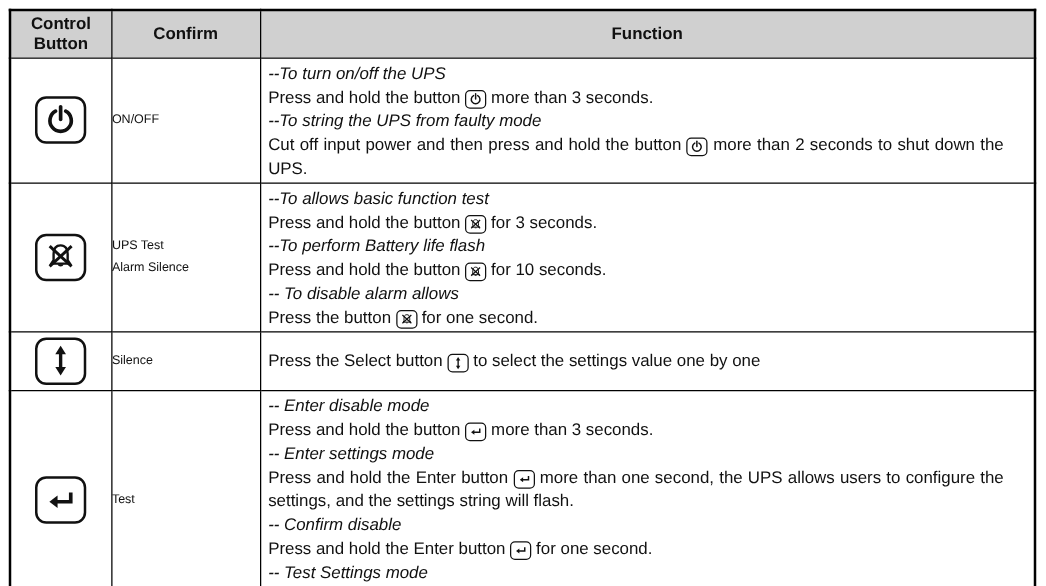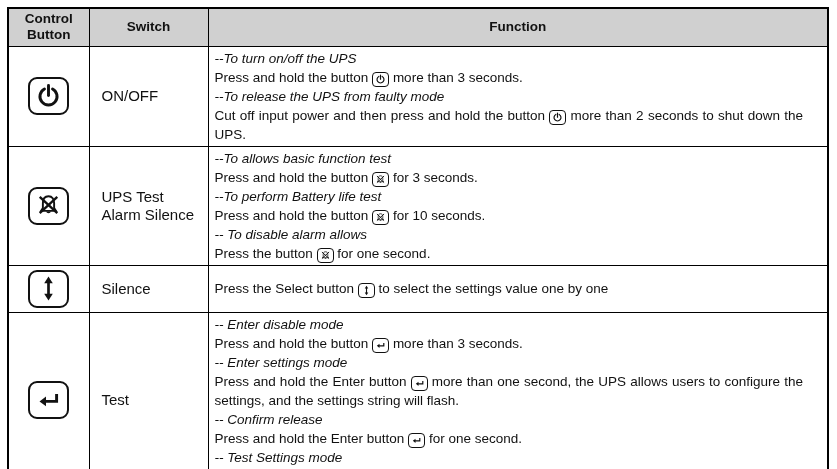--- a/index.html
+++ b/index.html
@@ -39,22 +39,21 @@
     vertical-align: middle;
     background: #ffffff;
   }
   tbody tr:nth-child(1) { height: 97px; }
   tbody tr:nth-child(2) { height: 113px; }
   tbody tr:nth-child(3) { height: 47px; }
   tbody tr:nth-child(4) { height: 170px; }
 
   .icon-cell { text-align: center; }
   .switch-cell {
-    padding-left: 12px;
-    font-size: 15px;
+    font-size: 10px;
     line-height: 18px;
     white-space: pre-line;
   }
   .func-cell { padding: 2px 24px 2px 6px; font-size: 13.5px; }
 
   .fline { line-height: 19px; text-align: justify; }
   .fline.em { font-style: italic; text-align: left; }
 
   .big-btn {
     display: inline-flex;
@@ -85,42 +84,42 @@
 <div class="page">
   <table class="ctl">
     <colgroup>
         <col class="c1">
         <col class="c2">
         <col class="c3">
       </colgroup>
     <thead>
       <tr>
         <th class="hcell">Control Button</th>
-        <th class="hcell">Switch</th>
+        <th class="hcell">Confirm</th>
         <th class="hcell">Function</th>
       </tr>
     </thead>
     <tbody id="rows">
         <tr>
           <td class="cell icon-cell"><span class="big-btn">
               <svg viewBox="0 0 24 24">
                 <path d="M15.6 5.3a7.6 7.6 0 1 1-7.2 0" fill="none" stroke="currentColor" stroke-width="2.6" stroke-linecap="round"></path>
                 <line x1="12" y1="2.2" x2="12" y2="11.2" stroke="currentColor" stroke-width="2.6" stroke-linecap="round"></line>
               </svg>
             </span></td>
           <td class="cell switch-cell"><span>ON/OFF</span></td>
           <td class="cell func-cell">
             <p class="fline em">--To turn on/off the UPS</p>
             <p class="fline">Press and hold the button <span class="inline-btn">
                 <svg viewBox="0 0 24 24">
                   <path d="M15.6 5.3a7.6 7.6 0 1 1-7.2 0" fill="none" stroke="currentColor" stroke-width="2.6" stroke-linecap="round"></path>
                   <line x1="12" y1="2.2" x2="12" y2="11.2" stroke="currentColor" stroke-width="2.6" stroke-linecap="round"></line>
                 </svg>
               </span> more than 3 seconds.</p>
-            <p class="fline em">--To release the UPS from faulty mode</p>
+            <p class="fline em">--To string the UPS from faulty mode</p>
             <p class="fline">Cut off input power and then press and hold the button <span class="inline-btn">
                 <svg viewBox="0 0 24 24">
                   <path d="M15.6 5.3a7.6 7.6 0 1 1-7.2 0" fill="none" stroke="currentColor" stroke-width="2.6" stroke-linecap="round"></path>
                   <line x1="12" y1="2.2" x2="12" y2="11.2" stroke="currentColor" stroke-width="2.6" stroke-linecap="round"></line>
                 </svg>
               </span> more than 2 seconds to shut down the UPS.</p>
           </td>
         </tr>
         <tr>
           <td class="cell icon-cell"><span class="big-btn">
@@ -136,21 +135,21 @@
           <td class="cell func-cell">
             <p class="fline em">--To allows basic function test</p>
             <p class="fline">Press and hold the button <span class="inline-btn">
                 <svg viewBox="0 0 24 24">
                   <path d="M12 3.8c-3.4 0-5 2.6-5 6.2v4.3L5.4 16.8h13.2L17 14.3V10c0-3.6-1.6-6.2-5-6.2z" fill="none" stroke="currentColor" stroke-width="1.7"></path>
                   <path d="M9.8 17.3a2.3 2.3 0 0 0 4.4 0z" fill="currentColor"></path>
                   <line x1="4.2" y1="4.4" x2="19.8" y2="18.8" stroke="currentColor" stroke-width="2.1"></line>
                   <line x1="19.8" y1="4.4" x2="4.2" y2="18.8" stroke="currentColor" stroke-width="2.1"></line>
                 </svg>
               </span> for 3 seconds.</p>
-            <p class="fline em">--To perform Battery life test</p>
+            <p class="fline em">--To perform Battery life flash</p>
             <p class="fline">Press and hold the button <span class="inline-btn">
                 <svg viewBox="0 0 24 24">
                   <path d="M12 3.8c-3.4 0-5 2.6-5 6.2v4.3L5.4 16.8h13.2L17 14.3V10c0-3.6-1.6-6.2-5-6.2z" fill="none" stroke="currentColor" stroke-width="1.7"></path>
                   <path d="M9.8 17.3a2.3 2.3 0 0 0 4.4 0z" fill="currentColor"></path>
                   <line x1="4.2" y1="4.4" x2="19.8" y2="18.8" stroke="currentColor" stroke-width="2.1"></line>
                   <line x1="19.8" y1="4.4" x2="4.2" y2="18.8" stroke="currentColor" stroke-width="2.1"></line>
                 </svg>
               </span> for 10 seconds.</p>
             <p class="fline em">-- To disable alarm allows</p>
             <p class="fline">Press the button <span class="inline-btn">
@@ -198,21 +197,21 @@
                   <path d="M9.8 8.4 4 12.8l5.8 4.4z" fill="currentColor"></path>
                 </svg>
               </span> more than 3 seconds.</p>
             <p class="fline em">-- Enter settings mode</p>
             <p class="fline">Press and hold the Enter button <span class="inline-btn">
                 <svg viewBox="0 0 24 24">
                   <path d="M19.2 6.3v6.5H8.2" fill="none" stroke="currentColor" stroke-width="2.6"></path>
                   <path d="M9.8 8.4 4 12.8l5.8 4.4z" fill="currentColor"></path>
                 </svg>
               </span> more than one second, the UPS allows users to configure the settings, and the settings string will flash.</p>
-            <p class="fline em">-- Confirm release</p>
+            <p class="fline em">-- Confirm disable</p>
             <p class="fline">Press and hold the Enter button <span class="inline-btn">
                 <svg viewBox="0 0 24 24">
                   <path d="M19.2 6.3v6.5H8.2" fill="none" stroke="currentColor" stroke-width="2.6"></path>
                   <path d="M9.8 8.4 4 12.8l5.8 4.4z" fill="currentColor"></path>
                 </svg>
               </span> for one second.</p>
             <p class="fline em">-- Test Settings mode</p>
             <p class="fline">Press and hold the Enter button  for 3 seconds or button  for 0.5 second.</p>
           </td>
         </tr>

